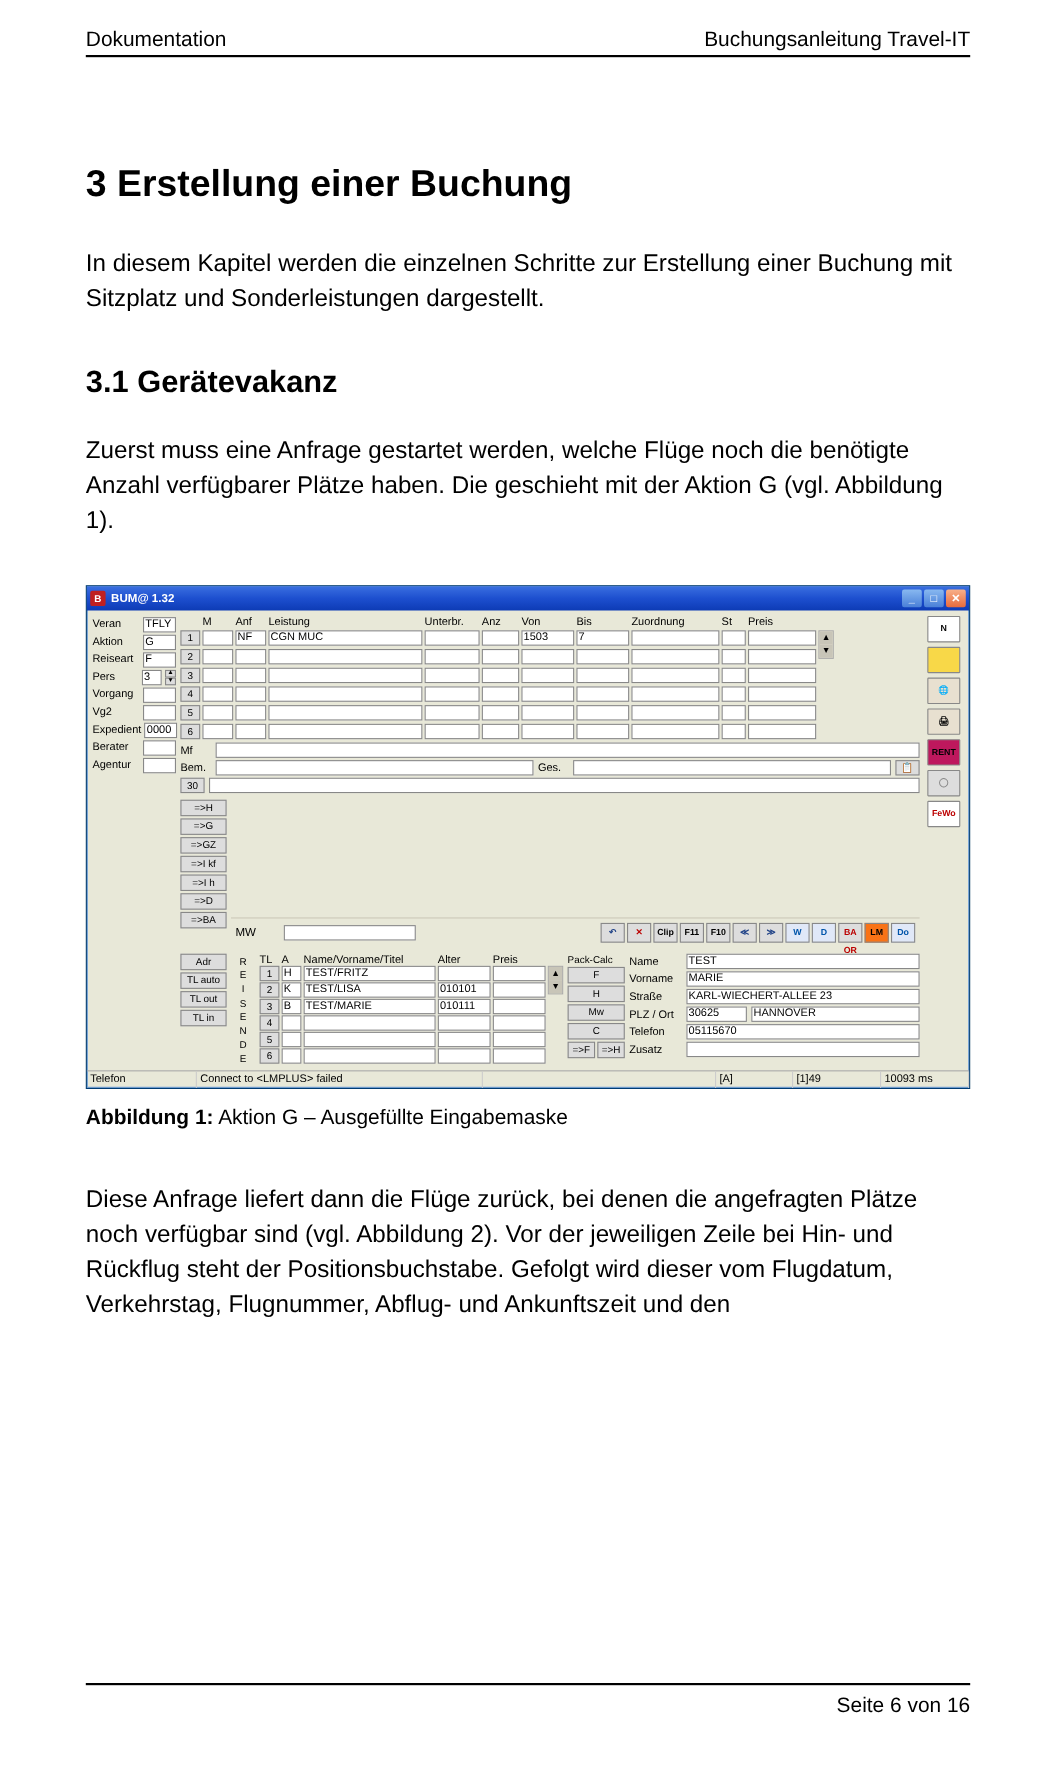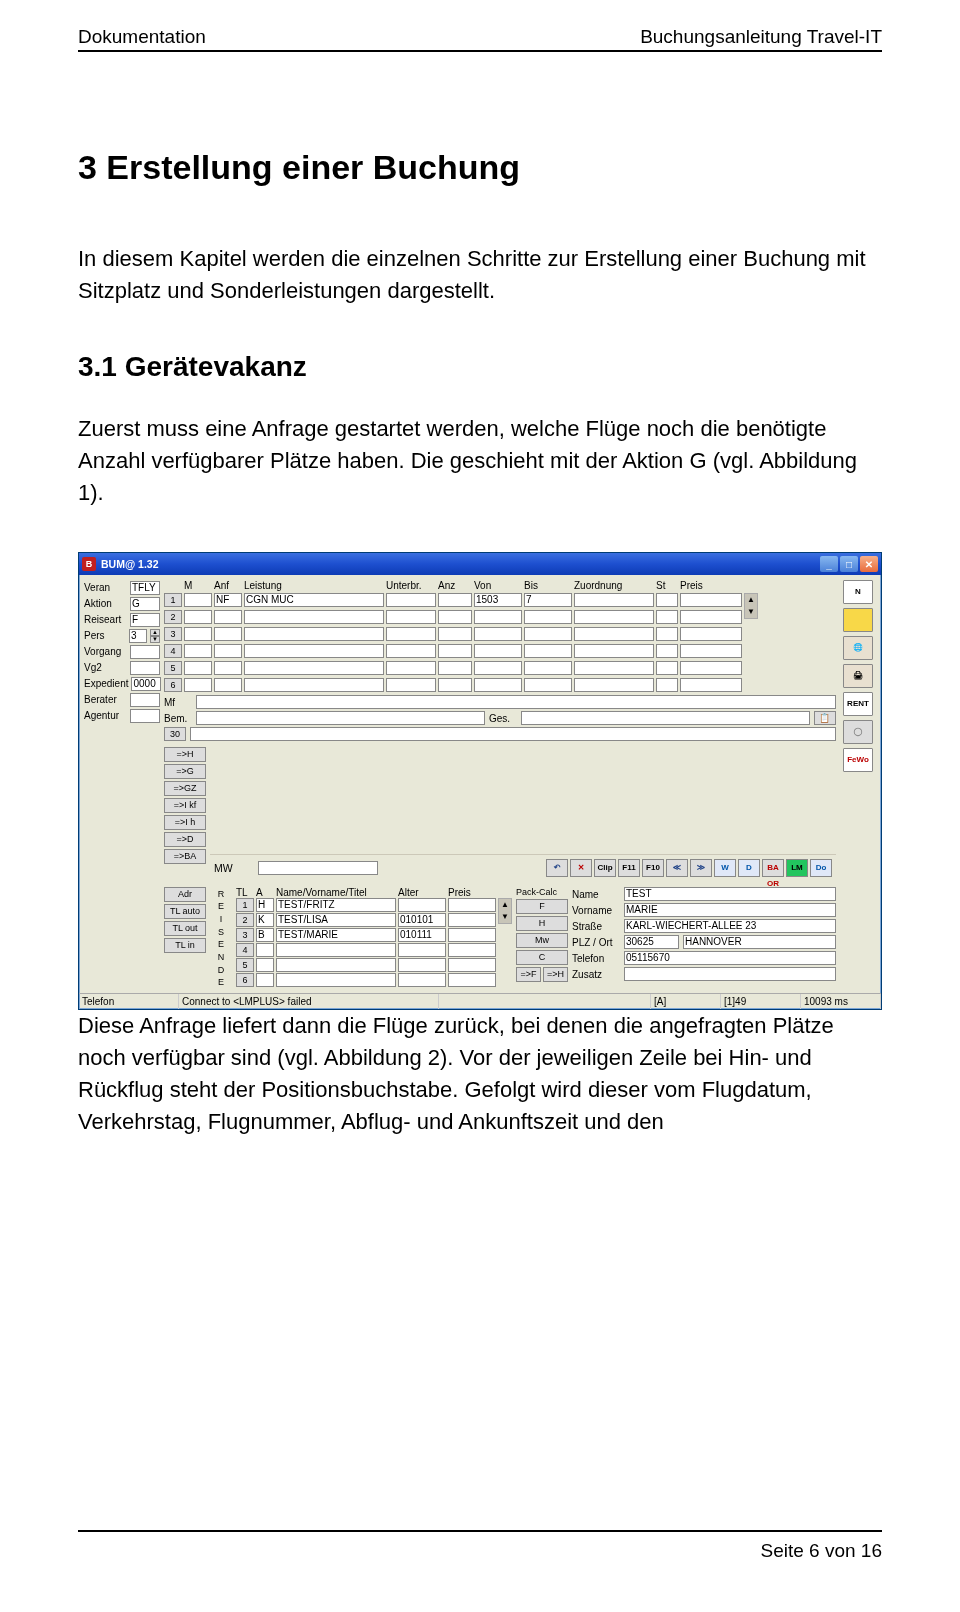--- a/index.html
+++ b/index.html
@@ -20,21 +20,21 @@
     font-size: 19px;
     margin-bottom: 2px;
   }
   .hr {
     border-top: 2px solid #000;
     margin-bottom: 96px;
   }
   h1 {
     font-size: 34px;
     font-weight: 700;
-    margin-bottom: 56px;
+    margin-bottom: 36px;
   }
   .para {
     font-size: 22px;
     line-height: 1.45;
     margin-bottom: 44px;
   }
   h2 {
     font-size: 28px;
     font-weight: 700;
     margin-bottom: 30px;
@@ -154,21 +154,21 @@
   }
   .actionbtns { width:42px; display:flex;flex-direction:column;gap:2px; }
   .abtn { background:#ddd;border:1px solid #888;height:15px;font-size:9px;text-align:center;line-height:13px; }
   .bigarea { flex:1; background:#e8e8d8; height:134px; display:flex; flex-direction:column; justify-content:flex-end;}
   .mw-row { display:flex;align-items:center;gap:4px;padding:2px 4px;border-top:1px solid #ccc8b8;}
   .mw-row .cell { width:120px; }
   .tool-row {
     display:flex;gap:2px;padding:2px 0;margin-left:auto;
   }
   .tbtn { width:22px;height:18px;background:#ddd;border:1px solid #888;font-size:8px;text-align:center;line-height:16px;font-weight:700;}
-  .tbtn.red{color:#b00;} .tbtn.blue{color:#05a;background:#e0e8f8;} .tbtn.yellow{background:#22c55e;} .tbtn.nav{color:#224488;}
+  .tbtn.red{color:#b00;} .tbtn.blue{color:#05a;background:#e0e8f8;} .tbtn.yellow{background:#f97316;} .tbtn.nav{color:#224488;}
 
   .bottom-area { display:flex; gap:4px; margin-top:4px; }
   .left-btm { width:42px; display:flex;flex-direction:column;gap:2px;}
   .reisende-col { width:22px; display:flex;flex-direction:column;justify-content:space-around;font-size:9px;text-align:center;}
   .pax-grid { flex:1; }
   .pax-hdr { display:grid;grid-template-columns:18px 18px 120px 48px 48px 14px;gap:2px;font-size:10px;}
   .pax-row { display:grid;grid-template-columns:18px 18px 120px 48px 48px 14px;gap:2px;height:15px;}
   .packcalc { width:52px;display:flex;flex-direction:column;gap:2px;}
   .addr-col { flex:1; display:flex;flex-direction:column;gap:2px;}
   .addr-fld { display:flex;gap:4px;align-items:center;}
@@ -528,34 +528,37 @@
               </div>
           </div>
         </div>
       </div>
 
       <div class="rightcol">
         <span class="rbtn" style="background:#fff">N</span>
         <span class="rbtn" style="background:#f8d848"></span>
         <span class="rbtn" style="background:#e8e0d0">🌐</span>
         <span class="rbtn" style="background:#e8e0d0">🖨</span>
-        <span class="rbtn" style="background:#ffffff">RENT</span>
+        <span class="rbtn" style="background:#be185d">RENT</span>
         <span class="rbtn gray">◯</span>
         <span class="rbtn" style="background:#fff;color:#b00">FeWo</span>
       </div>
     </div>
 
     <div class="status-bar">
       <div>Telefon</div>
       <div>Connect to &lt;LMPLUS&gt; failed</div>
       <div></div>
       <div>[A]</div>
       <div>[1]49</div>
       <div>10093 ms</div>
     </div>
   </div>
 
+  <p class="caption">
+    <b>Abbildung 1:</b><span> Aktion G – Ausgefüllte Eingabemaske</span>
+  </p>
 
   <p class="para">Diese Anfrage liefert dann die Flüge zurück, bei denen die angefragten Plätze noch verfügbar sind (vgl. Abbildung 2). Vor der jeweiligen Zeile bei Hin- und Rückflug steht der Positionsbuchstabe. Gefolgt wird dieser vom Flugdatum, Verkehrstag, Flugnummer, Abflug- und Ankunftszeit und den</p>
 </div>
 
 <div class="footer-line"></div>
 <div class="footer-txt">Seite 6 von 16</div>
 
 </body></html>

